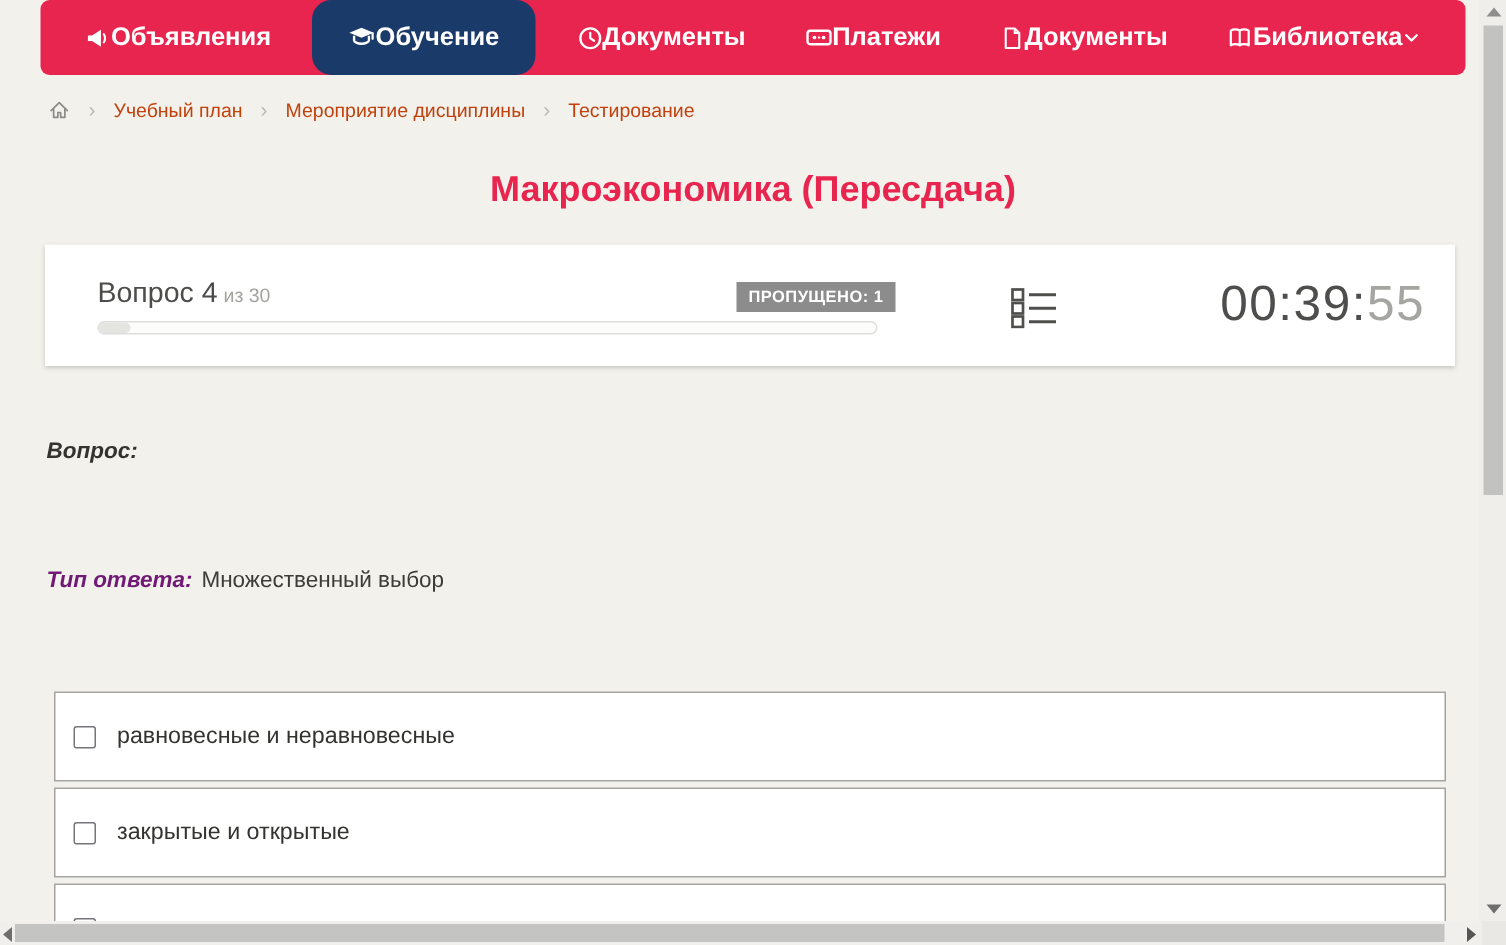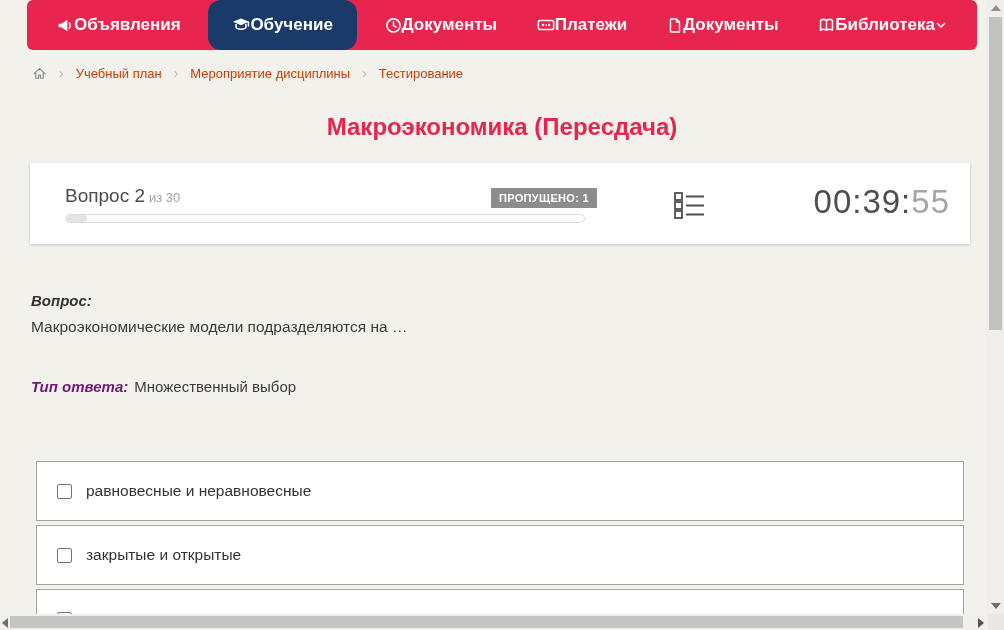--- a/index.html
+++ b/index.html
@@ -46,21 +46,21 @@
   
   .q-heading { position:absolute; left:31px; top:292px; font-size:15px; font-weight:bold;
                font-style:italic; color:#333330; }
   .q-text { position:absolute; left:31px; top:318px; font-size:15.5px; color:#3c3c38; }
   .q-type { position:absolute; left:31px; top:378px; font-size:15px; color:#3c3c38; }
   .q-type .lbl { font-weight:bold; font-style:italic; color:#701a75; margin-right:6px; }
 
   
   .options { position:absolute; left:36px; top:461px; width:928px; }
   .option { height:60px; background:#ffffff; border:1px solid #a3a3a1; margin-bottom:4px;
-            display:flex; align-items:center; padding-left:20px; cursor:pointer; }
+            display:flex; align-items:center; padding-left:12px; cursor:pointer; }
   .checkbox { width:15px; height:15px; border:1px solid #75757a; border-radius:2px;
               background:#ffffff; flex:0 0 auto; }
   .option-label { margin-left:14px; font-size:15.5px; color:#333330; }
 
   
   .vscroll { position:absolute; right:0; top:0; width:18px; height:614px; background:#efeeeb; z-index:20; }
   .vscroll-thumb { position:absolute; left:3px; top:17px; width:13px; height:313px; background:#c2c2c1; }
   .arrow { width:0; height:0; position:absolute; }
   .arr-up    { left:5px; top:5px;  border-left:5px solid transparent; border-right:5px solid transparent; border-bottom:6px solid #8e8e8c; }
   .arr-down  { left:5px; top:603px; border-left:5px solid transparent; border-right:5px solid transparent; border-top:6px solid #6e6e6c; }
@@ -157,41 +157,40 @@
     <span class="crumb-sep">›</span>
     <span class="crumb">Мероприятие дисциплины</span>
     <span class="crumb-sep">›</span>
     <span class="crumb current">Тестирование</span>
   </div>
 
   <h1 class="page-title">Макроэкономика (Пересдача)</h1>
 
   <div class="qcard">
     <div class="qnum">
-      <span>Вопрос 2</span><span class="of">из 30</span>
+      <span>Вопрос 4</span><span class="of">из 30</span>
     </div>
     <div class="skip-badge">ПРОПУЩЕНО: 1</div>
     <div class="progress">
       <div class="progress-fill" id="progress-fill" style="width: 4%;"></div>
     </div>
     <div class="qlist-icon">
       <svg width="32" height="28" viewBox="0 0 32 28">
         <rect x="1" y="2" width="7" height="7" stroke="#4f4f4d" stroke-width="1.8" fill="none"></rect>
         <rect x="1" y="11" width="7" height="7" stroke="#4f4f4d" stroke-width="1.8" fill="none"></rect>
         <rect x="1" y="20" width="7" height="7" stroke="#4f4f4d" stroke-width="1.8" fill="none"></rect>
         <path d="M12 5.5h18M12 14.5h18M12 23.5h18" stroke="#4f4f4d" stroke-width="2"></path>
       </svg>
     </div>
     <div class="timer">
       <span>00:39:</span><span class="secs">55</span>
     </div>
   </div>
 
   <div class="q-heading">Вопрос:</div>
-  <div class="q-text">Макроэкономические модели подразделяются на …</div>
   <div class="q-type">
     <span class="lbl">Тип ответа:</span><span>Множественный выбор</span>
   </div>
 
   <div class="options">
     <div class="option">
       <span class="checkbox"></span>
       <span class="option-label">равновесные и неравновесные</span>
     </div>
     <div class="option">

